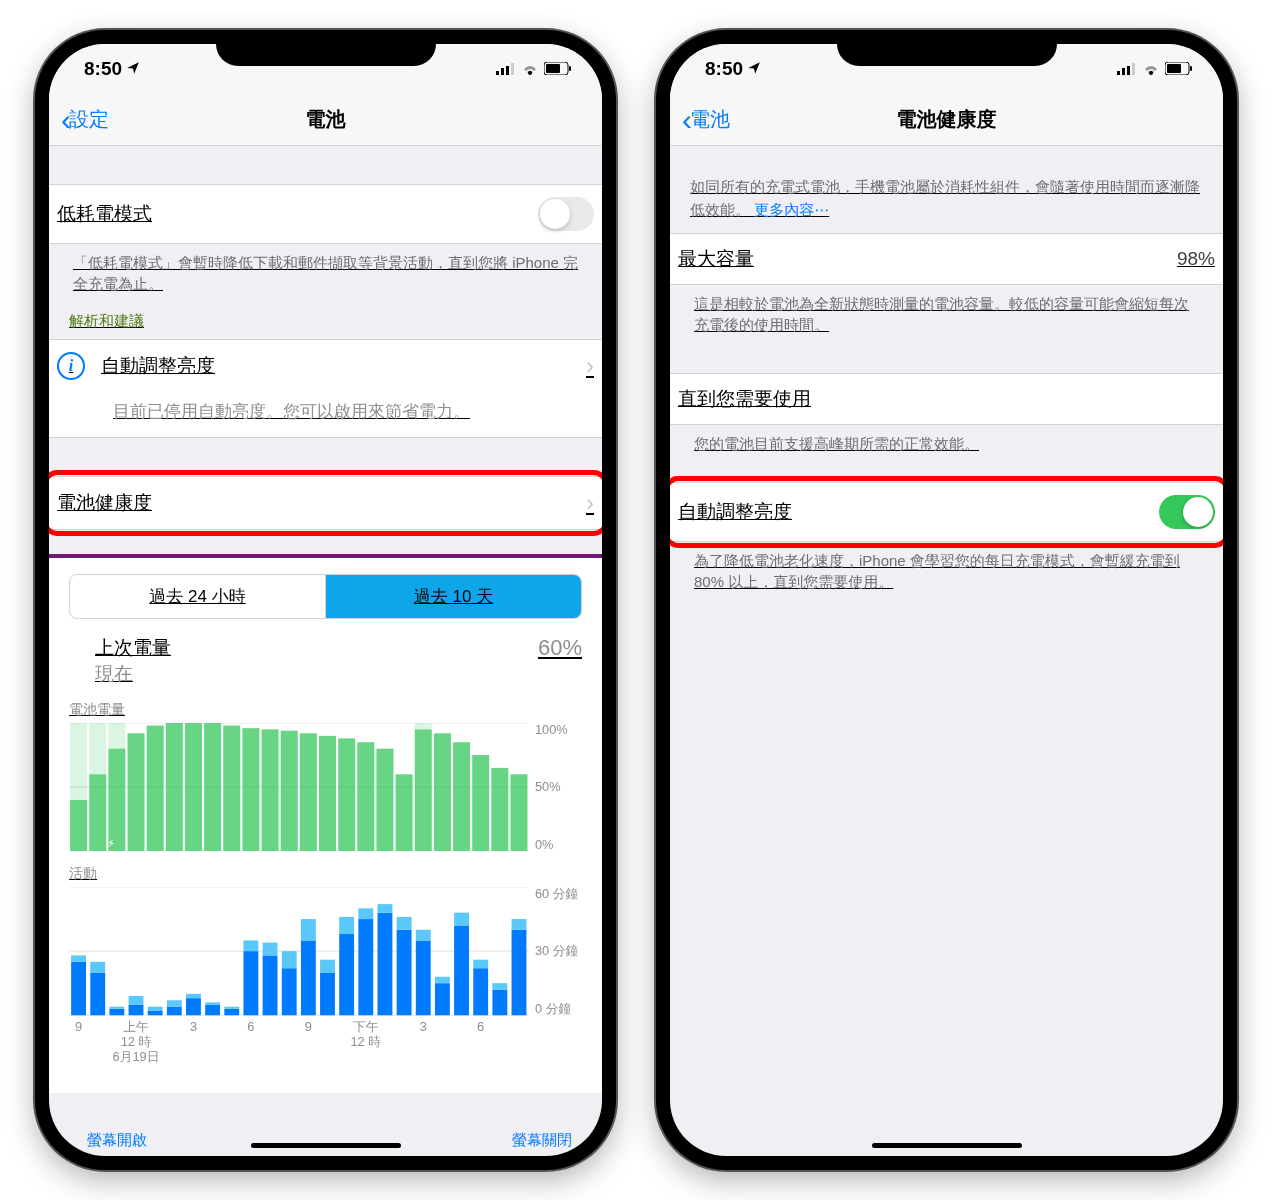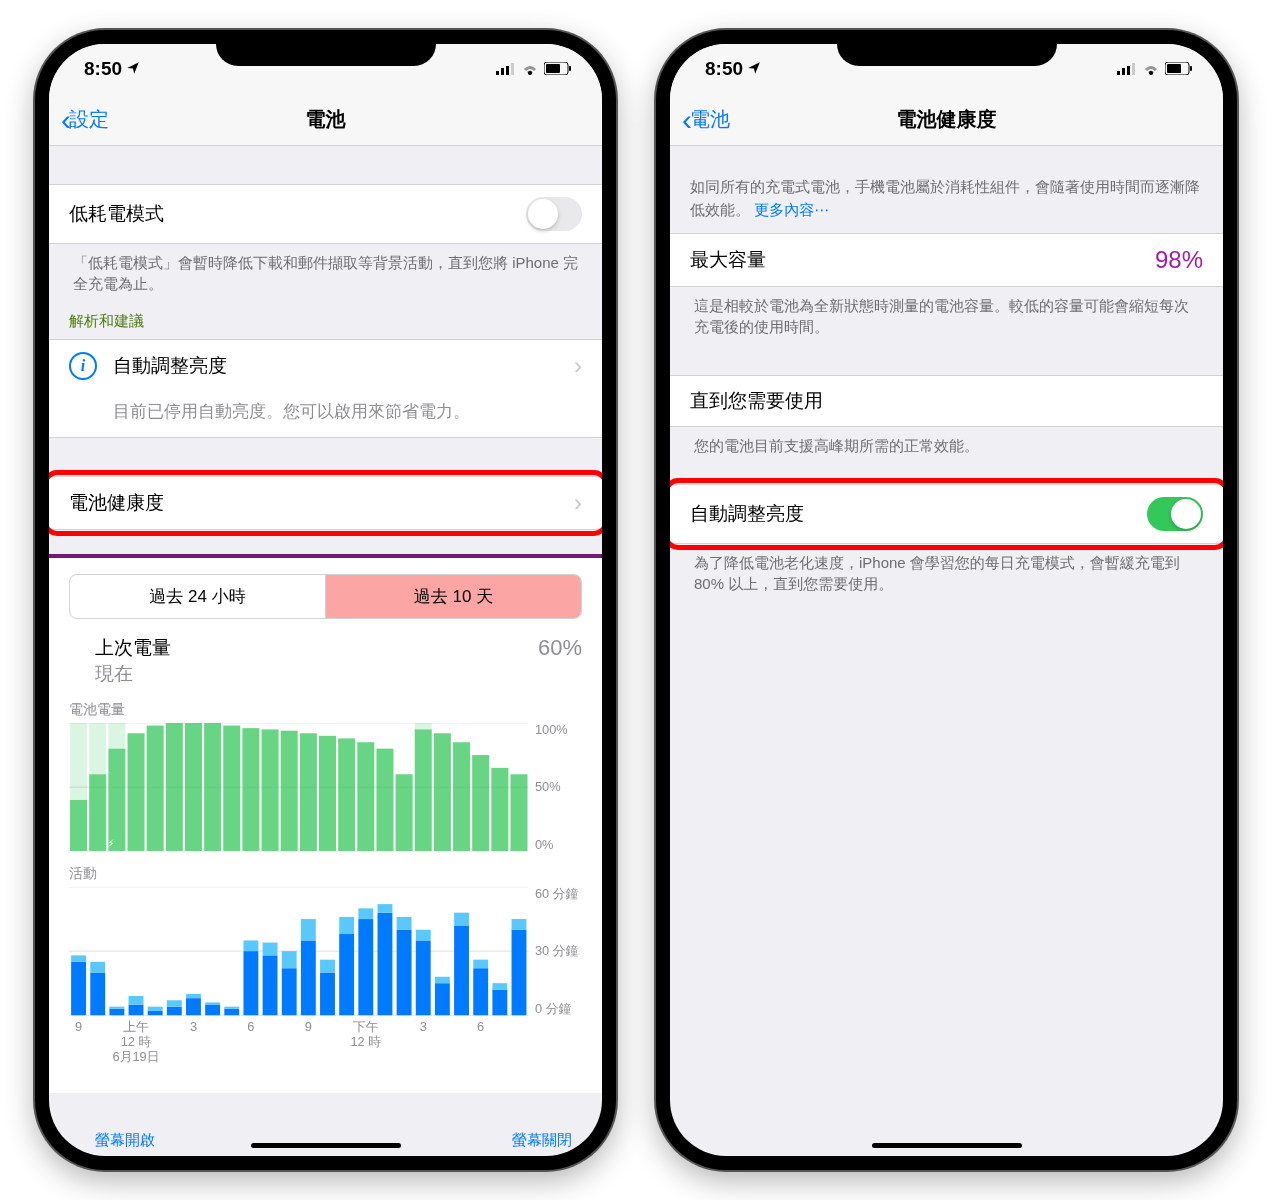--- a/index.html
+++ b/index.html
@@ -78,40 +78,41 @@
     left: 0; right: 0;
     text-align: center;
     font-size: 20px;
     font-weight: 600;
     pointer-events: none;
   }
   .content {
     height: calc(100% - 102px);
     overflow: hidden;
     position: relative;
+    text-decoration: underline;
   }
   .section-gap { height: 38px; }
   .cell-group { background: #fff; border-top: 1px solid #d1d1d6; border-bottom: 1px solid #d1d1d6; }
   .cell {
     min-height: 50px;
-    padding: 12px 20px;
+    padding: 12px 8px;
     display: flex;
     align-items: center;
     justify-content: space-between;
     font-size: 19px;
     color: #000;
     position: relative;
   }
   .cell-sub {
     padding: 8px 20px 14px 64px;
     font-size: 17px;
     color: #8e8e93;
     background: #fff;
   }
-  .cell-value { color: #a21caf; font-size: 24px; }
+  .cell-value { color: #404040; font-size: 19px; }
   .footer-text {
     padding: 8px 20px 0 24px;
     font-size: 15px;
     color: #6d6d72;
     line-height: 1.4;
   }
   .header-text {
     padding: 18px 20px 8px 20px;
     font-size: 15px;
     color: #4d7c0f;
@@ -174,21 +175,21 @@
   }
   .seg-btn {
     flex: 1;
     text-align: center;
     padding: 10px 0;
     font-size: 17px;
     color: #000;
     cursor: pointer;
   }
   .seg-btn:first-child { border-right: 1px solid #d1d1d6; }
-  .seg-btn.inactive { background: #fca5a5; color: #000; }
+  .seg-btn.inactive { background: #0ea5e9; color: #000; }
   .last-charge {
     padding: 8px 20px 4px 20px;
     display: flex;
     justify-content: space-between;
     align-items: flex-start;
     margin-left: 26px;
   }
   .last-charge-label { font-size: 19px; color: #000; }
   .last-charge-sub { font-size: 19px; color: #8e8e93; }
   .last-charge-val { font-size: 22px; color: #8e8e93; }
@@ -208,21 +209,21 @@
   .intro-text {
     padding: 30px 20px 12px 20px;
     font-size: 15px;
     color: #6d6d72;
     line-height: 1.5;
   }
   .intro-text .link { color: #007aff; }
   .bottom-links {
     position: absolute;
     bottom: 6px;
-    left: 16px; right: 0;
+    left: 8px; right: 0;
     display: flex;
     justify-content: space-between;
     padding: 0 30px;
     font-size: 15px;
     color: #007aff;
   }
 </style>
 </head>
 <body>
 

